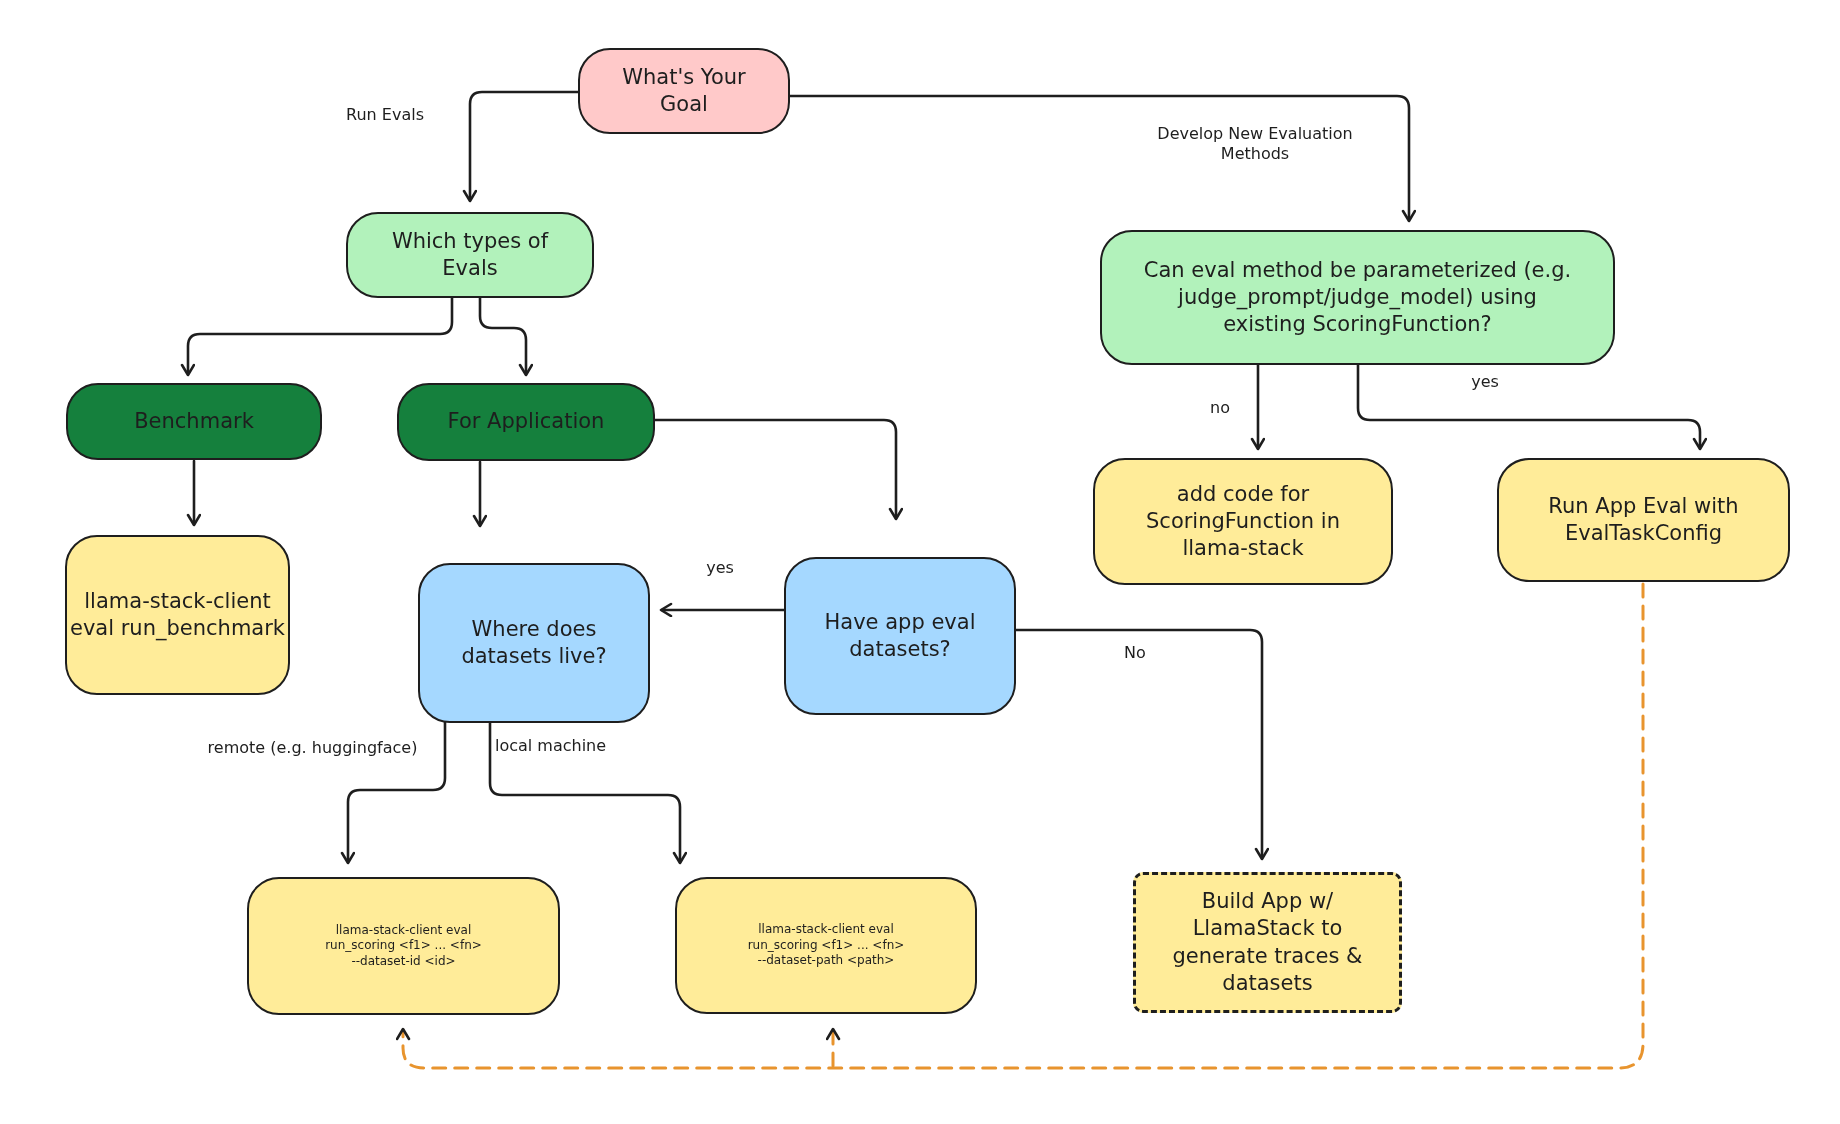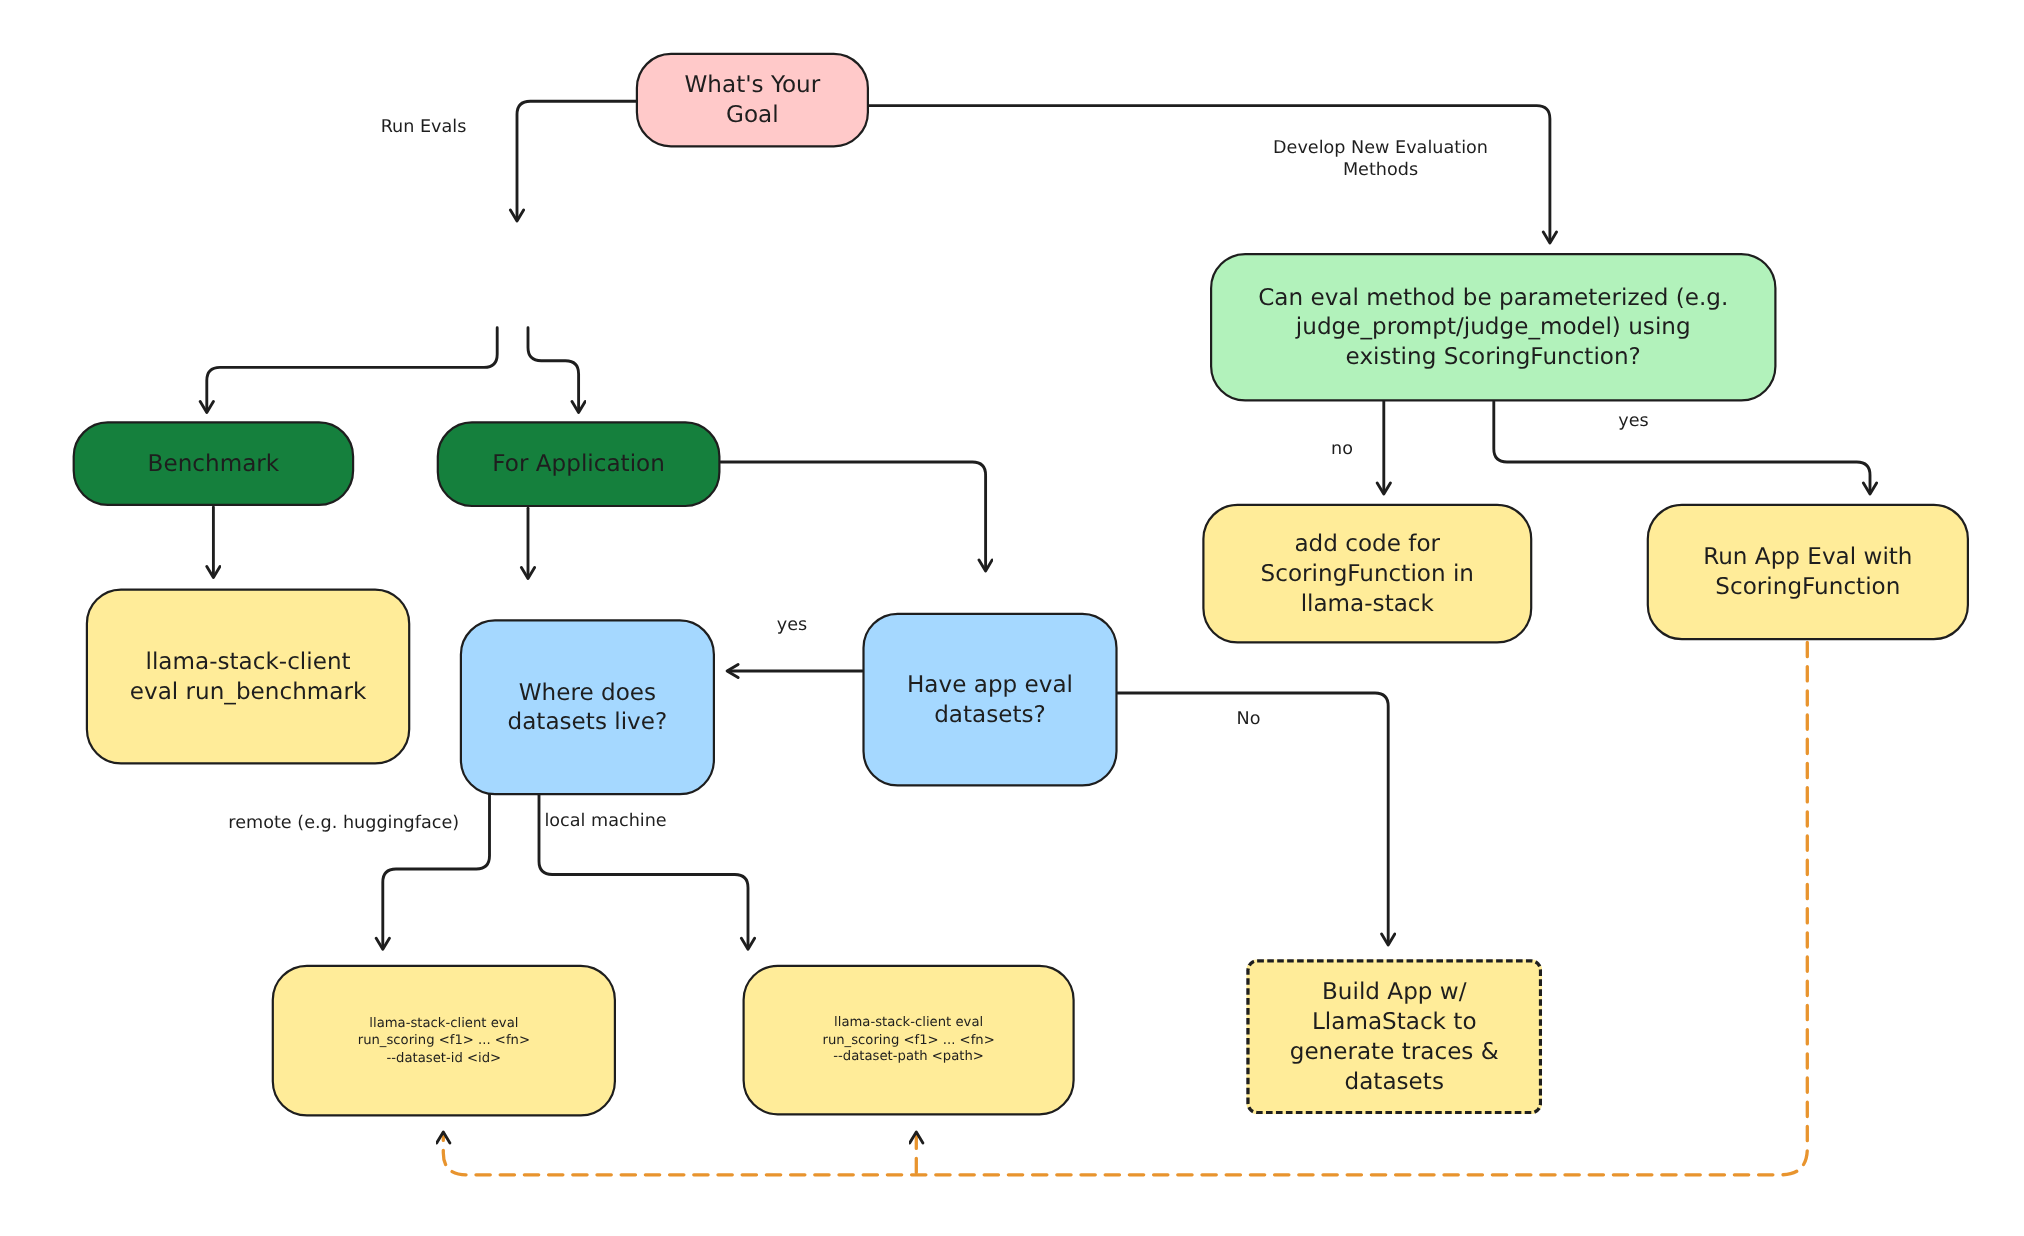--- a/index.html
+++ b/index.html
@@ -70,30 +70,34 @@
 
     <path class="orange" d="M1643,584 L1643,1044 Q1643,1068 1619,1068 L424,1068 Q403,1068 403,1048 L403,1030" marker-end="url(#ah-orange)"></path>
     <path class="orange" d="M833,1066 L833,1030" marker-end="url(#ah-orange)"></path>
   </svg>
 
   <div class="node pink" style="left:578px;top:48px;width:212px;height:86px">
     <span>What's Your
 Goal</span>
   </div>
 
+  <div class="node green" style="left:346px;top:212px;width:248px;height:86px">
+    <span>Which types of
+Evals</span>
+  </div>
 
   <div class="node white" style="left:66px;top:383px;width:256px;height:77px">
     <span>Benchmark</span>
   </div>
 
   <div class="node white" style="left:397px;top:383px;width:258px;height:78px">
     <span>For Application</span>
   </div>
 
-  <div class="node yellow" style="left:78px;top:535px;width:295px;height:160px">
+  <div class="node yellow" style="left:65px;top:535px;width:225px;height:160px">
     <span>llama-stack-client
 eval run_benchmark</span>
   </div>
 
   <div class="node blue" style="left:418px;top:536px;width:232px;height:160px">
     <span>Where does
 datasets live?</span>
   </div>
 
   <div class="node blue" style="left:784px;top:530px;width:232px;height:158px">
@@ -108,21 +112,21 @@
   </div>
 
   <div class="node yellow" style="left:1093px;top:458px;width:300px;height:127px">
     <span>add code for
 ScoringFunction in
 llama-stack</span>
   </div>
 
   <div class="node yellow" style="left:1497px;top:458px;width:293px;height:124px">
     <span>Run App Eval with
-ScoringFunction</span>
+EvalTaskConfig</span>
   </div>
 
   <div class="node yellow small" style="left:247px;top:877px;width:313px;height:138px">
     <span>llama-stack-client eval
 run_scoring &lt;f1&gt; ... &lt;fn&gt;
 --dataset-id &lt;id&gt;</span>
   </div>
 
   <div class="node yellow small" style="left:675px;top:877px;width:302px;height:137px">
     <span>llama-stack-client eval

